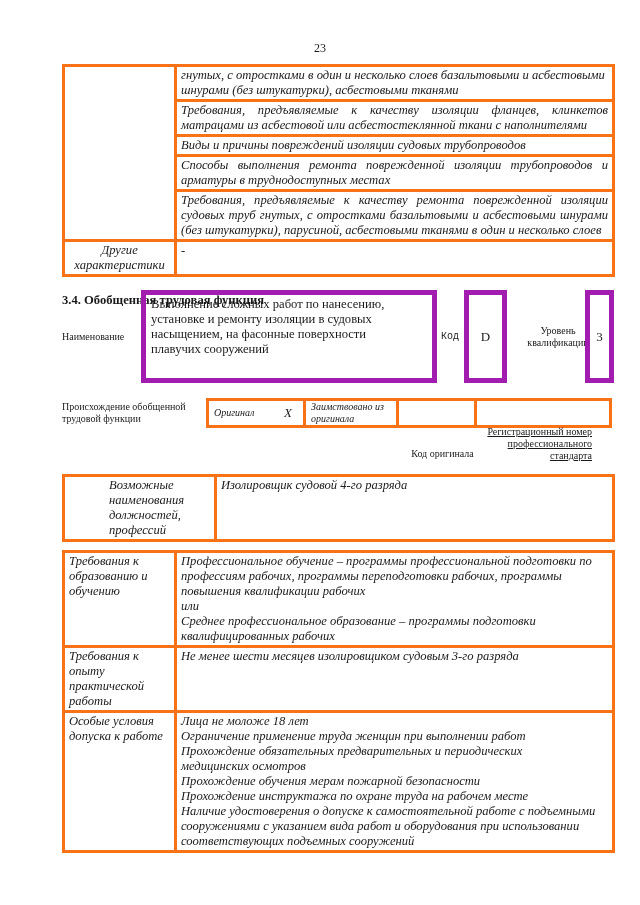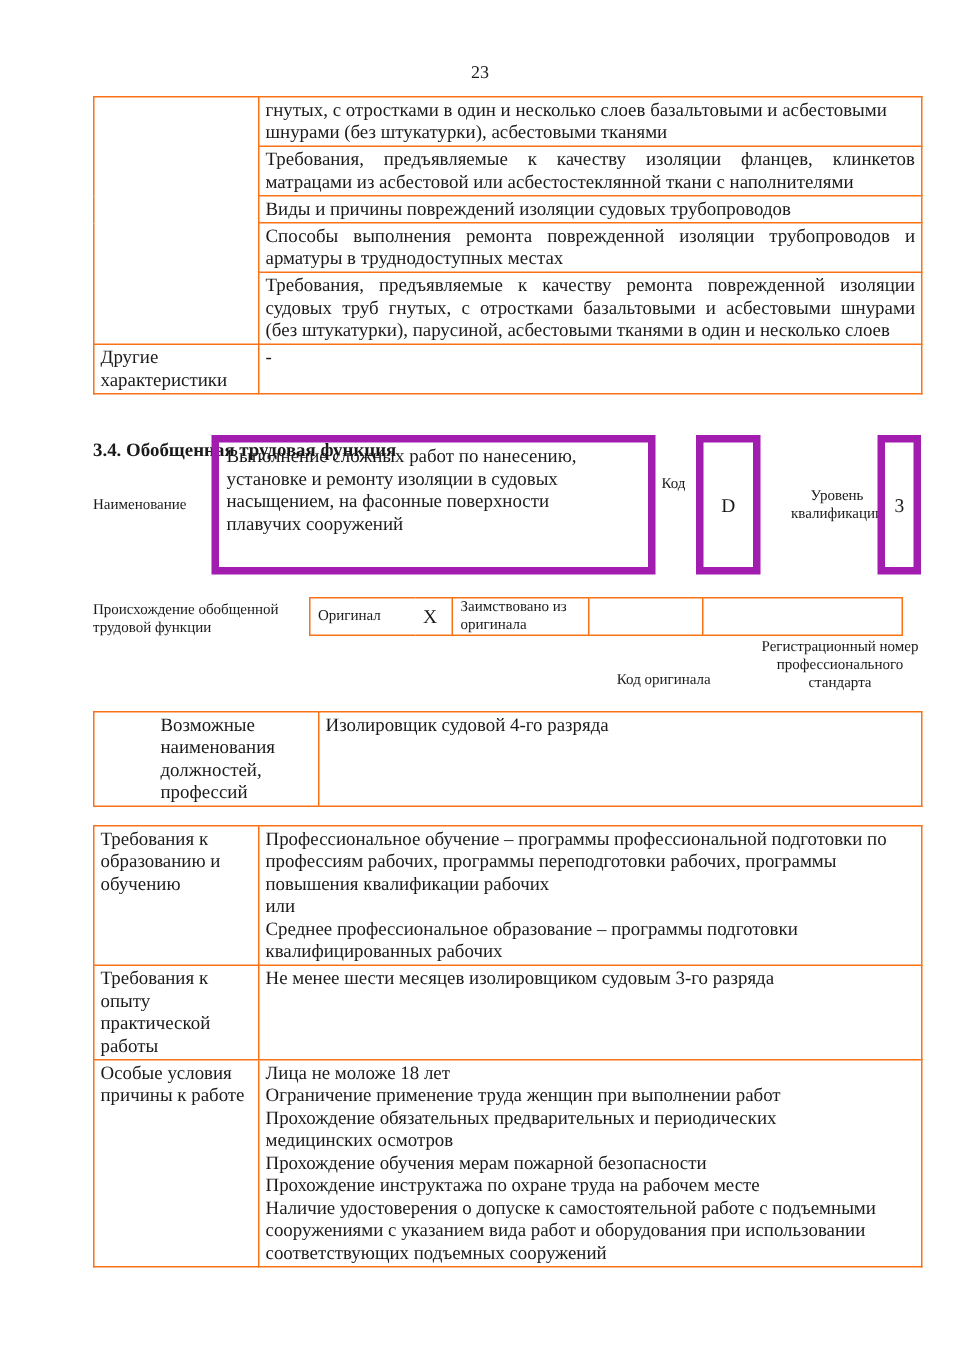--- a/index.html
+++ b/index.html
@@ -2,28 +2,28 @@
 <html><head>
 <meta charset="utf-8">
 <style>
   html, body { margin: 0; padding: 0; background: #ffffff; }
   body { width: 640px; height: 905px; position: relative; overflow: hidden;
          font-family: "Liberation Serif", "DejaVu Serif", serif; color: #1a1a1a; }
   .abs { position: absolute; }
   .page-num { left: 0; width: 640px; top: 41px; text-align: center; font-size: 12px; }
 
   table { border-collapse: collapse; position: absolute; }
-  td { border: 1px solid #f97316; vertical-align: top; padding: 1px 4px 1px 4px;
-       font-size: 12.6px; line-height: 15px; }
+  td { border: 3px solid #f97316; vertical-align: top; padding: 1px 4px 1px 4px;
+       font-size: 12.6px; line-height: 15px; font-style: italic; }
   td.justify { text-align: justify; text-align-last: left; }
   .line { display: block; }
 
   
   #t-top { left: 62px; top: 64px; width: 553px; }
-  #t-top td.left { width: 101px; }
+  #t-top td.left { width: 101px; text-align: center; }
 
   .section-title { left: 62px; top: 265px; font-weight: bold; font-size: 12.6px; margin-top: 28px; }
 
   
   .lbl-small { font-size: 10px; line-height: 12px; }
   .box { border: 5px solid #a21caf; position: absolute; box-sizing: border-box; }
 
   .name-box { left: 141px; top: 290px; width: 296px; height: 93px; padding: 2px 5px;
               font-size: 12.6px; line-height: 15px; }
   .code-box { left: 464px; top: 290px; width: 43px; height: 93px; display:flex; align-items:center; justify-content:center; font-size: 13px; }
@@ -85,39 +85,39 @@
 
 <div class="abs section-title">3.4. Обобщенная трудовая функция</div>
 
 <div class="abs lbl-small" style="left:62px; top:331px;">Наименование</div>
 <div class="box name-box">
   <span class="line">Выполнение сложных работ по нанесению,</span>
   <span class="line">установке и ремонту изоляции в судовых</span>
   <span class="line">насыщением, на фасонные поверхности</span>
   <span class="line">плавучих сооружений</span>
 </div>
-<div class="abs lbl-small" style="left:441px; top:317px;">Код</div>
+<div class="abs lbl-small" style="left:441px; top:331px;font-family:Liberation Mono, monospace;">Код</div>
 <div class="box code-box">D</div>
 <div class="abs lbl-small" style="left:508px; top:325px; width:76px; text-align:center;padding-left:12px;">Уровень квалификации</div>
 <div class="box level-box">3</div>
 
 <div class="abs lbl-small" style="left:62px; top:401px; width:140px;">Происхождение обобщенной трудовой функции</div>
 <table id="t-origin">
   <tbody>
       <tr>
     <td style="width:60px; border-right:none;">Оригинал</td>
     <td style="width:14px; font-size:13px; border-left:none;">X</td>
     <td style="width:80px;">Заимствовано из оригинала</td>
     <td style="width:65px;"></td>
     <td style="width:122px;"></td>
   </tr>
 </tbody>
   </table>
 <div class="abs lbl-small" style="left:405px; top:448px; width:75px; text-align:center;">Код оригинала</div>
-<div class="abs lbl-small" style="left:496px; top:426px; width:128px; text-align:center;">Регистрационный номер профессионального стандарта</div>
+<div class="abs lbl-small" style="left:464px; top:426px; width:128px; text-align:right;text-decoration:underline;">Регистрационный номер профессионального стандарта</div>
 
 <table id="t-pos">
   <tbody>
       <tr>
     <td class="left" style="height:60px;padding-left:44px;">Возможные наименования должностей, профессий</td>
     <td>Изолировщик судовой 4-го разряда</td>
   </tr>
 </tbody>
   </table>
 
@@ -134,21 +134,21 @@
       <span class="line">квалифицированных рабочих</span>
     </td>
   </tr>
   <tr>
     <td class="left" style="height:58px;">Требования к опыту практической работы</td>
     <td>
       <span class="line">Не менее шести месяцев изолировщиком судовым 3-го разряда</span>
     </td>
   </tr>
   <tr>
-    <td class="left">Особые условия причины к работе</td>
+    <td class="left">Особые условия допуска к работе</td>
     <td>
       <span class="line">Лица не моложе 18 лет</span>
       <span class="line">Ограничение применение труда женщин при выполнении работ</span>
       <span class="line">Прохождение обязательных предварительных и периодических</span>
       <span class="line">медицинских осмотров</span>
       <span class="line">Прохождение обучения мерам пожарной безопасности</span>
       <span class="line">Прохождение инструктажа по охране труда на рабочем месте</span>
       <span class="line">Наличие удостоверения о допуске к самостоятельной работе с подъемными</span>
       <span class="line">сооружениями с указанием вида работ и оборудования при использовании</span>
       <span class="line">соответствующих подъемных сооружений</span>

